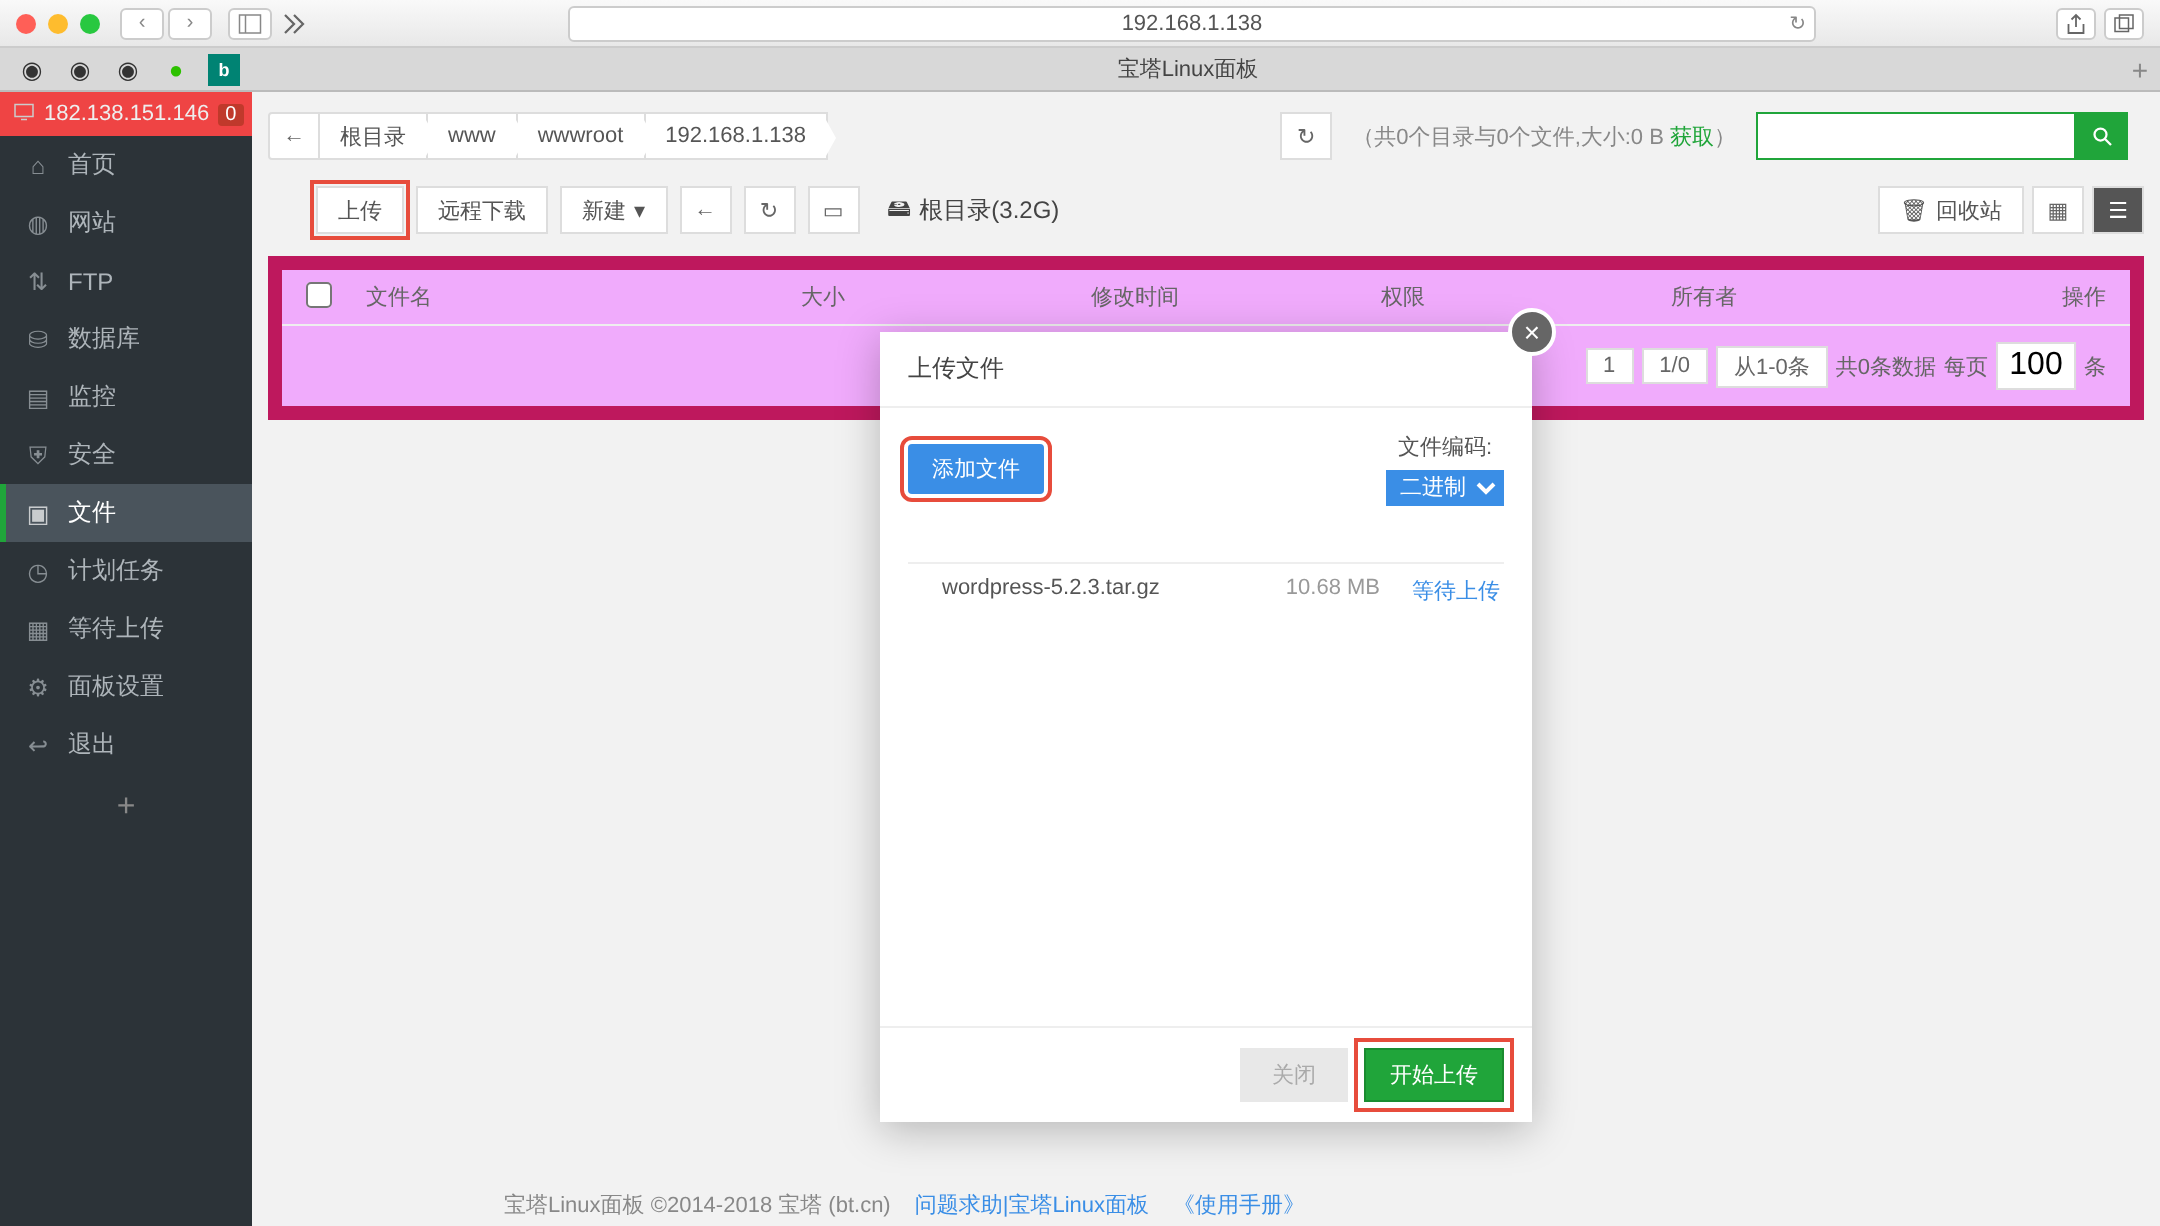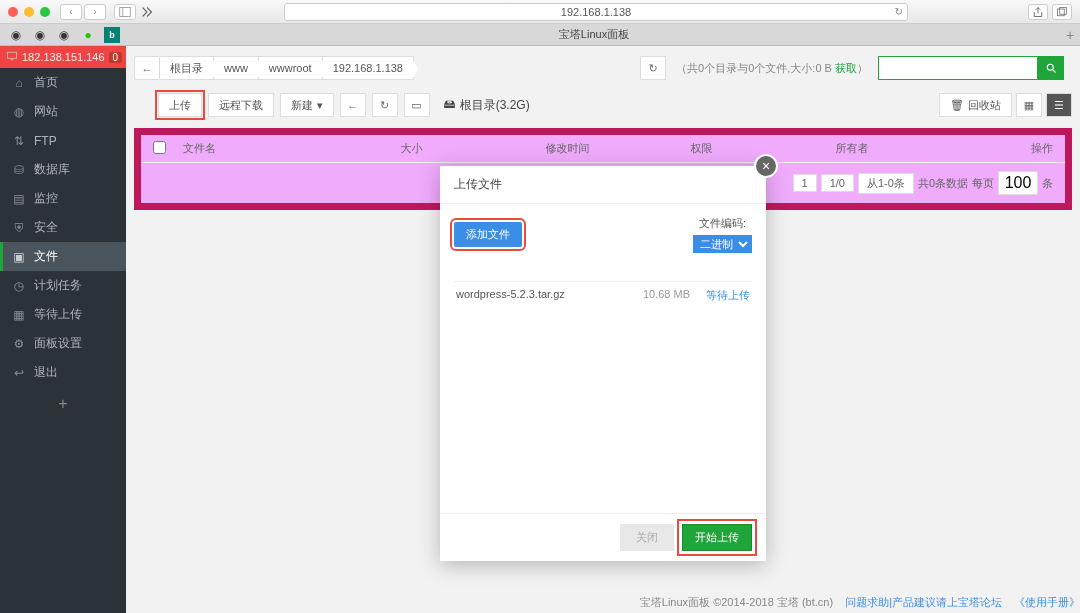--- a/index.html
+++ b/index.html
@@ -78,28 +78,28 @@
 .modal { width: 326px; background: #fff; box-shadow: 0 4px 20px rgba(0,0,0,0.25); position: relative; }
 .modal-close { position: absolute; top: -12px; right: -12px; width: 24px; height: 24px; background: #666; border-radius: 50%; color: #fff; display: flex; align-items: center; justify-content: center; font-size: 14px; cursor: pointer; border: 2px solid #fff; }
 .modal-header { padding: 10px 14px; font-size: 12px; color: #444; border-bottom: 1px solid #eee; }
 .modal-body { padding: 12px 14px; }
 .modal-row1 { display: flex; align-items: center; justify-content: space-between; margin-bottom: 28px; }
 .add-file-btn { background: #3a8ee6; color: #fff; border: none; padding: 5px 12px; font-size: 11px; border-radius: 2px; cursor: pointer; outline: 2px solid #e74c3c; outline-offset: 2px; }
 .encoding { font-size: 11px; color: #555; display: flex; align-items: center; gap: 4px; flex-direction: column; }
 .encoding select { font-size: 11px; border: 1px solid #3a8ee6; background: #3a8ee6; color: #fff; padding: 1px 2px; }
 .file-list { border-top: 1px solid #eee; min-height: 220px; }
 .file-row { display: flex; padding: 6px 2px; font-size: 11px; color: #555; }
-.file-name { flex: 1; }
+.file-name { flex: 1; margin-left: 15px; }
 .file-size { width: 70px; text-align: right; color: #999; }
 .file-status { width: 60px; text-align: right; color: #3a8ee6; }
 .modal-footer { display: flex; justify-content: flex-end; gap: 8px; padding: 10px 14px; border-top: 1px solid #eee; }
 .btn-cancel { background: #e8e8e8; color: #aaa; border: none; padding: 5px 16px; font-size: 11px; cursor: pointer; }
 .btn-start { background: #20a53a; color: #fff; border: 1px solid #1a8c30; padding: 5px 12px; font-size: 11px; cursor: pointer; outline: 2px solid #e74c3c; outline-offset: 3px; }
 
-.footer { position: absolute; bottom: 0; left: 126px; right: 0; height: 22px; background: #f2f2f2; display: flex; align-items: center; justify-content: flex-end; gap: 12px; font-size: 11px; color: #888; }
+.footer { position: absolute; bottom: 0; left: 126px; right: 0; height: 22px; background: #f2f2f2; display: flex; align-items: center; justify-content: flex-start; gap: 12px; font-size: 11px; color: #888; }
 .footer a { color: #3a8ee6; text-decoration: none; }
 
 svg { width: 12px; height: 12px; }
 </style>
 </head>
 <body>
 
 <div class="browser-bar">
   <div class="traffic-lights">
     <div class="light red"></div>
@@ -313,17 +313,17 @@
         </div>
         <div class="modal-footer">
           <button class="btn-cancel"><span>关闭</span></button>
           <button class="btn-start"><span>开始上传</span></button>
         </div>
       </div>
     </div>
 
     <div class="footer">
       <span>宝塔Linux面板 ©2014-2018 宝塔 (bt.cn)</span>
-      <a>问题求助|产品建议请上宝塔论坛</a>
+      <a>问题求助|宝塔Linux面板</a>
       <a>《使用手册》</a>
     </div>
   </div>
 </div>
 
 </body></html>

